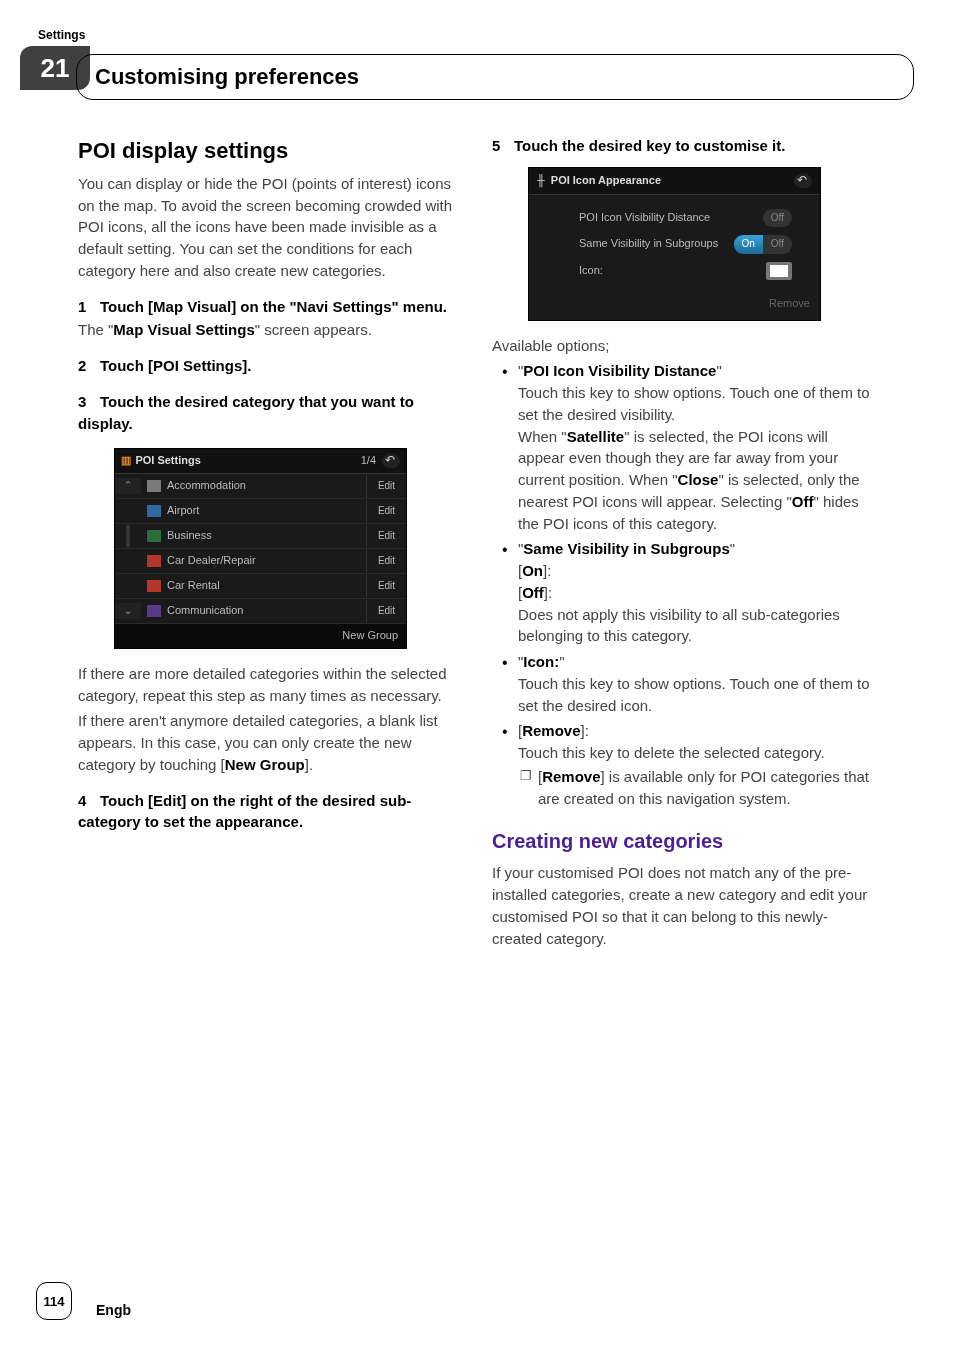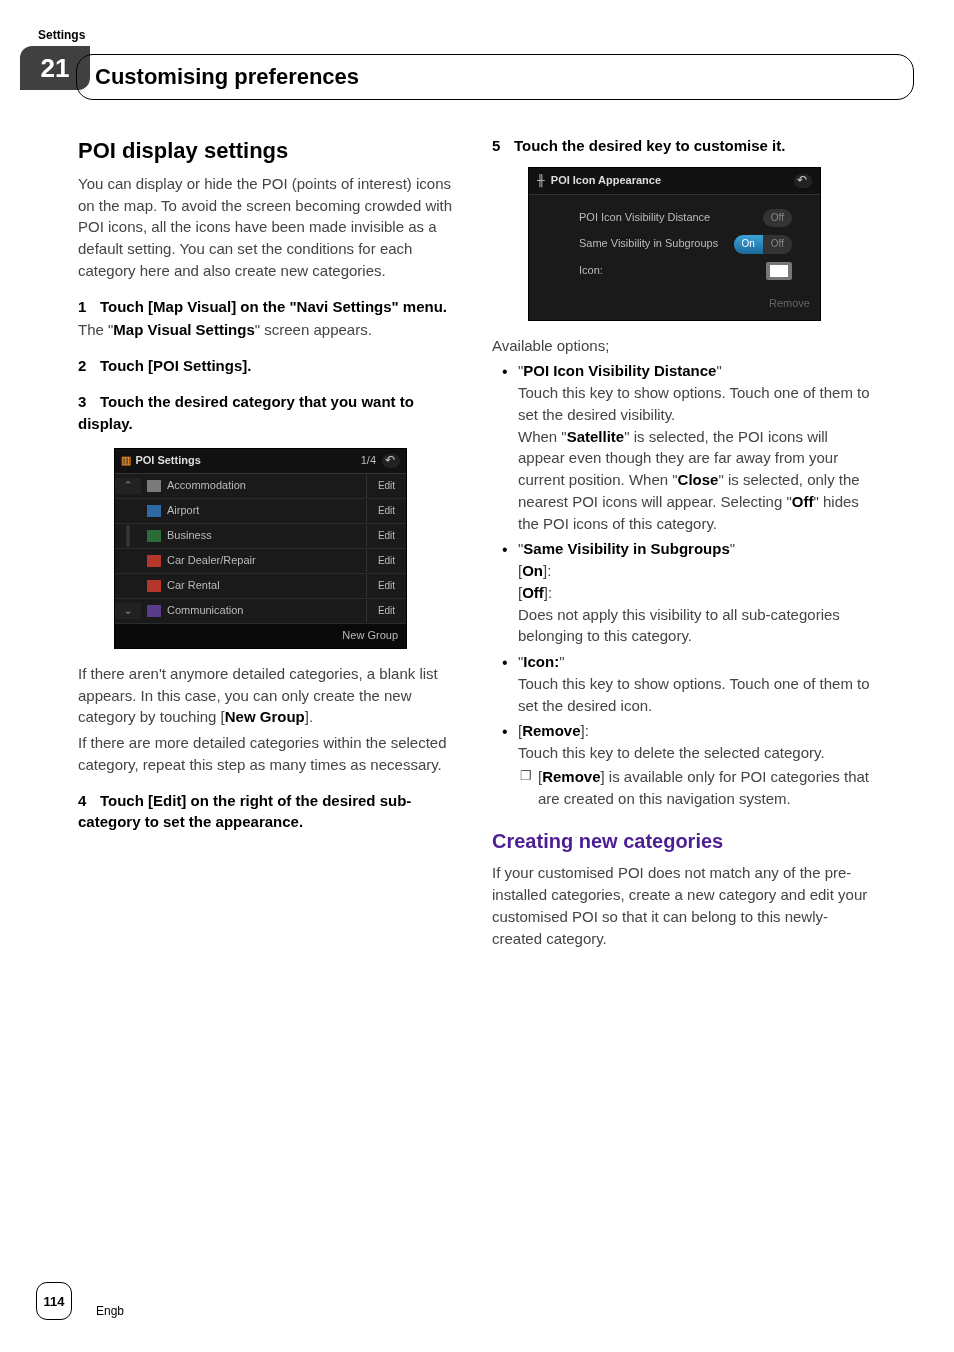--- a/index.html
+++ b/index.html
@@ -169,22 +169,22 @@
     height: 38px;
     font-size: 13px;
     font-weight: bold;
     display:flex; align-items:center; justify-content:center;
     border-radius: 11px;
   }
   .engb {
     position:absolute;
     bottom: 34px;
     left: 96px;
-    font-size: 12px;
-    font-weight: normal;
+    font-size: 14px;
+    font-weight: bold;
   }
 </style>
 </head>
 <body>
 
 <div class="chapter-label">Settings</div>
 <div class="chapter-badge">21</div>
 <div class="title-pill">
   <span class="title-text">Customising preferences</span>
 </div>
@@ -259,24 +259,24 @@
         <div class="shot1-left" style="color:#888">⌄</div>
         <div class="shot1-main">
             <span class="icn" style="background:#5a3a8a"></span>
             <span>Communication</span>
           </div>
         <div class="shot1-edit">Edit</div>
       </div>
       <div class="shot1-footer">New Group</div>
     </div>
 
+    <div class="para">If there are more detailed categories within the selected category, repeat this step as many times as necessary.</div>
     <div class="para">
       <span>If there aren't anymore detailed categories, a blank list appears. In this case, you can only create the new category by touching [</span><span class="bold">New Group</span><span>].</span>
     </div>
-    <div class="para">If there are more detailed categories within the selected category, repeat this step as many times as necessary.</div>
 
     <div class="step"><span class="stepnum">4</span><span>Touch [Edit] on the right of the desired sub-category to set the appearance.</span></div>
   </div>
 
   <div class="col">
     <div class="step" style="margin-top:0"><span class="stepnum">5</span><span>Touch the desired key to customise it.</span></div>
 
     <div class="shot2">
       <div class="shot2-header">
         <span class="shot2-title">

